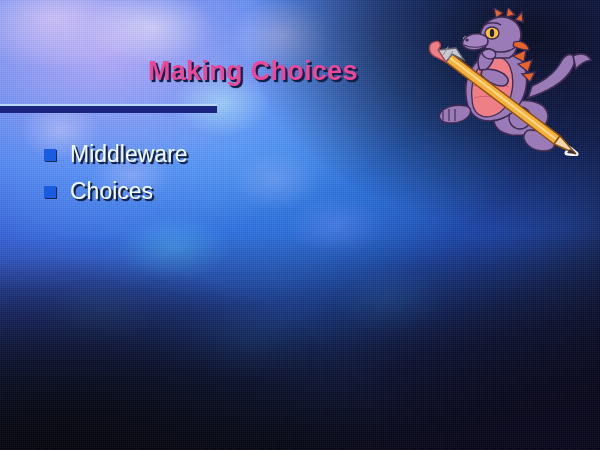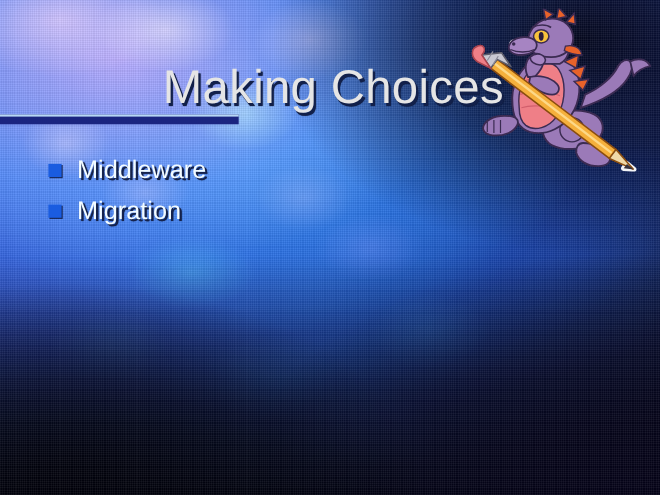--- a/index.html
+++ b/index.html
@@ -88,24 +88,24 @@
       repeating-linear-gradient(0deg,  rgba(255,255,255,0.045) 0 1px, rgba(0,0,0,0.045) 1px 2px),
       repeating-linear-gradient(90deg, rgba(255,255,255,0.045) 0 1px, rgba(0,0,0,0.045) 1px 2px);
     opacity: 0.9;
   }
 
   
   #title {
     position: absolute;
     left: 148px;
     top: 56px;
-    font-size: 43px;
-    font-weight: normal;
+    font-size: 27px;
+    font-weight: bold;
     letter-spacing: 0.3px;
-    color: #e5e5e5;
+    color: #ec4899;
     text-shadow: 2px 2px 0 #12204a, 2px 2px 1px rgba(5,10,30,0.85);
     white-space: nowrap;
   }
 
   
   #title-rule {
     position: absolute;
     left: 0px;
     top: 104px;
     width: 217px;
@@ -170,21 +170,21 @@
 
   <div id="bullet-list">
 
     <div class="bullet-row">
       <span class="bullet-marker"></span>
       <span class="bullet-label">Middleware</span>
     </div>
 
     <div class="bullet-row">
       <span class="bullet-marker"></span>
-      <span class="bullet-label">Migration</span>
+      <span class="bullet-label">Choices</span>
     </div>
 
 
   </div>
 
   <div id="dragon">
     <svg viewBox="0 0 190 148" xmlns="http://www.w3.org/2000/svg">
       <defs>
         <g id="dragon-art">
 

